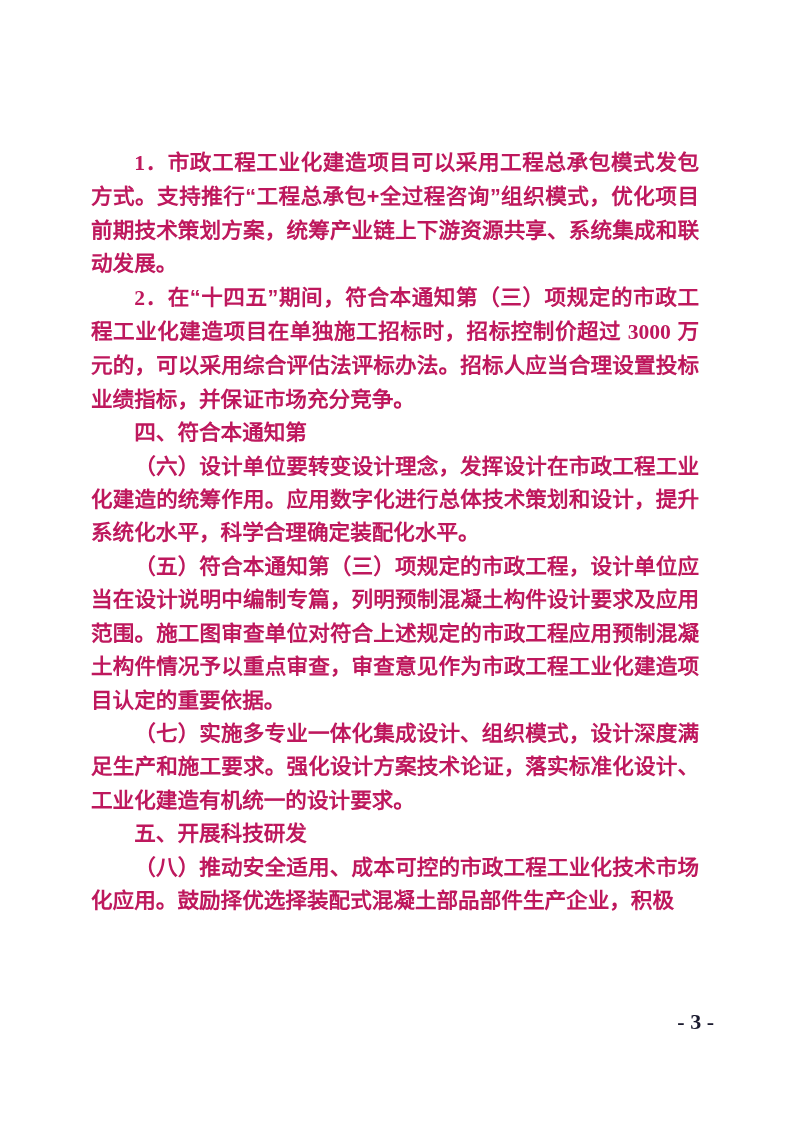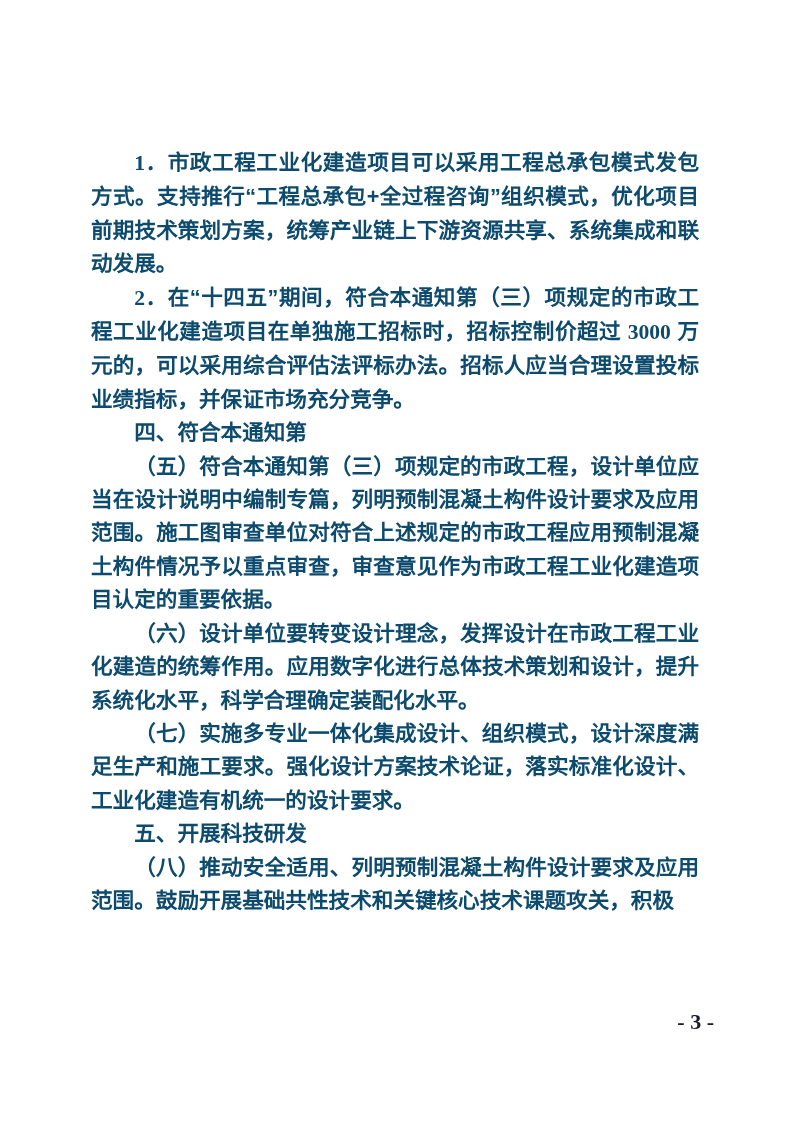--- a/index.html
+++ b/index.html
@@ -18,21 +18,21 @@
     font-family: "Liberation Sans", sans-serif;
   }
   .doc-body {
     position: absolute;
     left: 91px;
     top: 146px;
     width: 608px;
     font-size: 21.6px;
     line-height: 33.4px;
     font-weight: 600;
-    color: #0c4a6e;
+    color: #be185d;
     text-align: justify;
     letter-spacing: 0;
   }
   .doc-body p {
     margin: 0;
     padding: 0;
     text-indent: 2em;
   }
   .doc-body p.heading {
     font-weight: 600;
@@ -55,20 +55,20 @@
   }
 </style>
 </head>
 <body>
 
 <div class="page">
   <div class="doc-body">
       <p class="paragraph"><span class="latin">1</span>．市政工程工业化建造项目可以采用工程总承包模式发包方式。支持推行“工程总承包+全过程咨询”组织模式，优化项目前期技术策划方案，统筹产业链上下游资源共享、系统集成和联动发展。</p>
       <p class="paragraph"><span class="latin">2</span>．在“十四五”期间，符合本通知第（三）项规定的市政工程工业化建造项目在单独施工招标时，招标控制价超过 <span class="latin">3000</span> 万元的，可以采用综合评估法评标办法。招标人应当合理设置投标业绩指标，并保证市场充分竞争。</p>
       <p class="heading">四、符合本通知第</p>
+      <p class="paragraph">（六）设计单位要转变设计理念，发挥设计在市政工程工业化建造的统筹作用。应用数字化进行总体技术策划和设计，提升系统化水平，科学合理确定装配化水平。</p>
       <p class="paragraph">（五）符合本通知第（三）项规定的市政工程，设计单位应当在设计说明中编制专篇，列明预制混凝土构件设计要求及应用范围。施工图审查单位对符合上述规定的市政工程应用预制混凝土构件情况予以重点审查，审查意见作为市政工程工业化建造项目认定的重要依据。</p>
-      <p class="paragraph">（六）设计单位要转变设计理念，发挥设计在市政工程工业化建造的统筹作用。应用数字化进行总体技术策划和设计，提升系统化水平，科学合理确定装配化水平。</p>
       <p class="paragraph">（七）实施多专业一体化集成设计、组织模式，设计深度满足生产和施工要求。强化设计方案技术论证，落实标准化设计、工业化建造有机统一的设计要求。</p>
       <p class="heading">五、开展科技研发</p>
-      <p class="paragraph">（八）推动安全适用、列明预制混凝土构件设计要求及应用范围。鼓励开展基础共性技术和关键核心技术课题攻关，积极</p>
+      <p class="paragraph">（八）推动安全适用、成本可控的市政工程工业化技术市场化应用。鼓励择优选择装配式混凝土部品部件生产企业，积极</p>
     </div>
   <div class="page-number">- 3 -</div>
 </div>
 
 </body></html>

